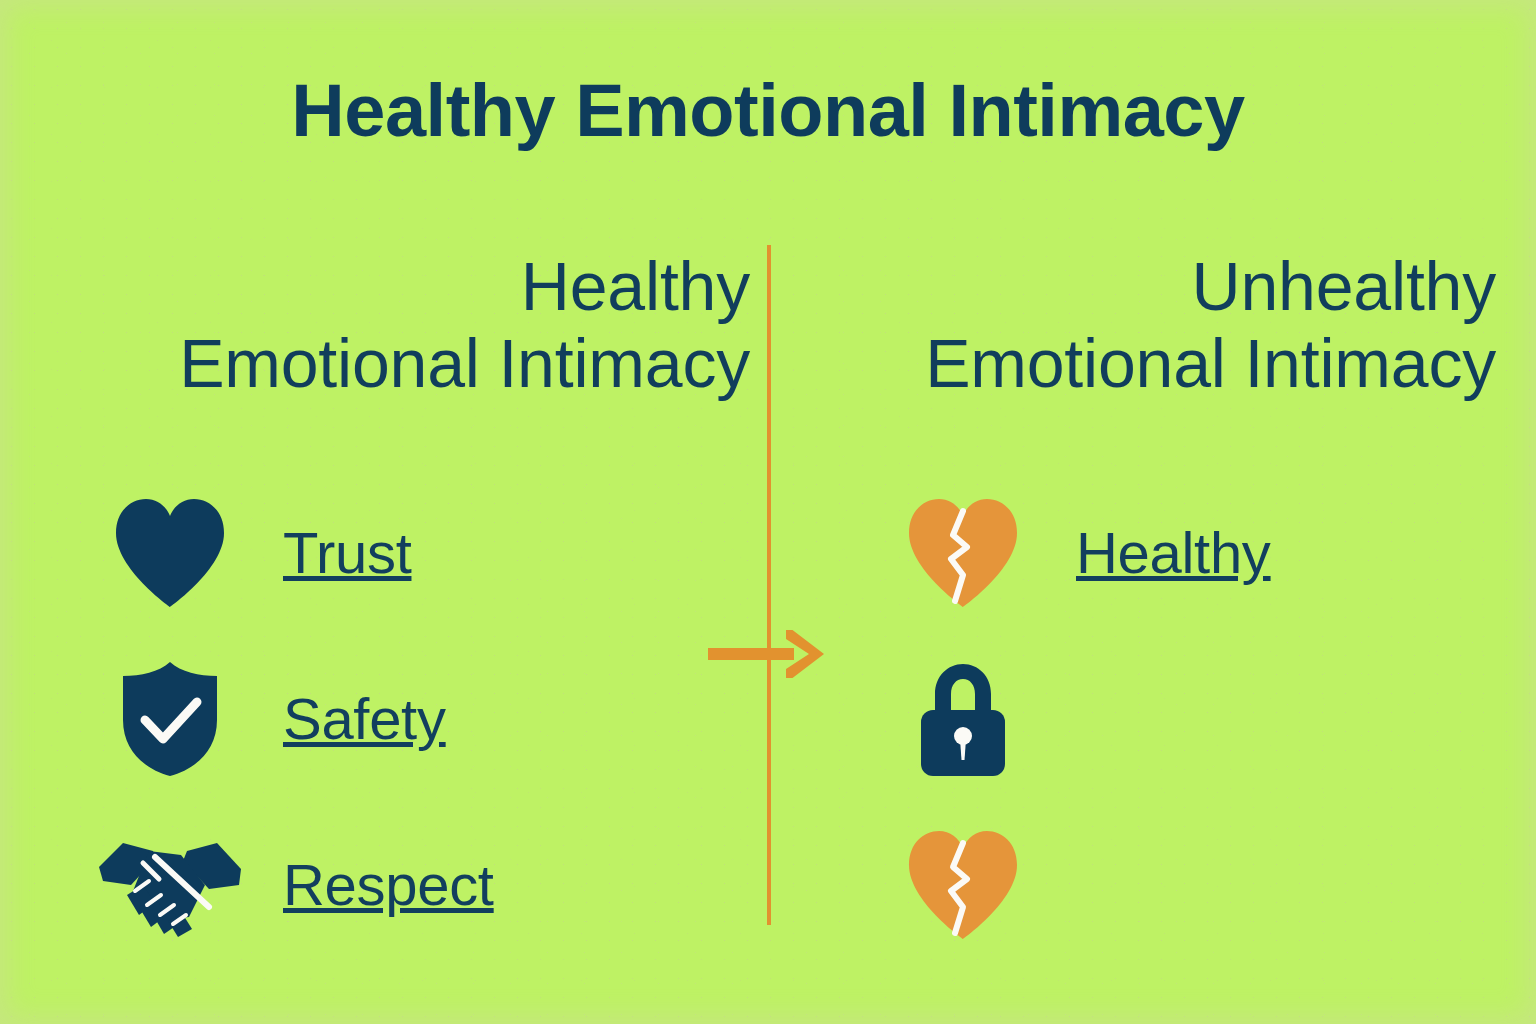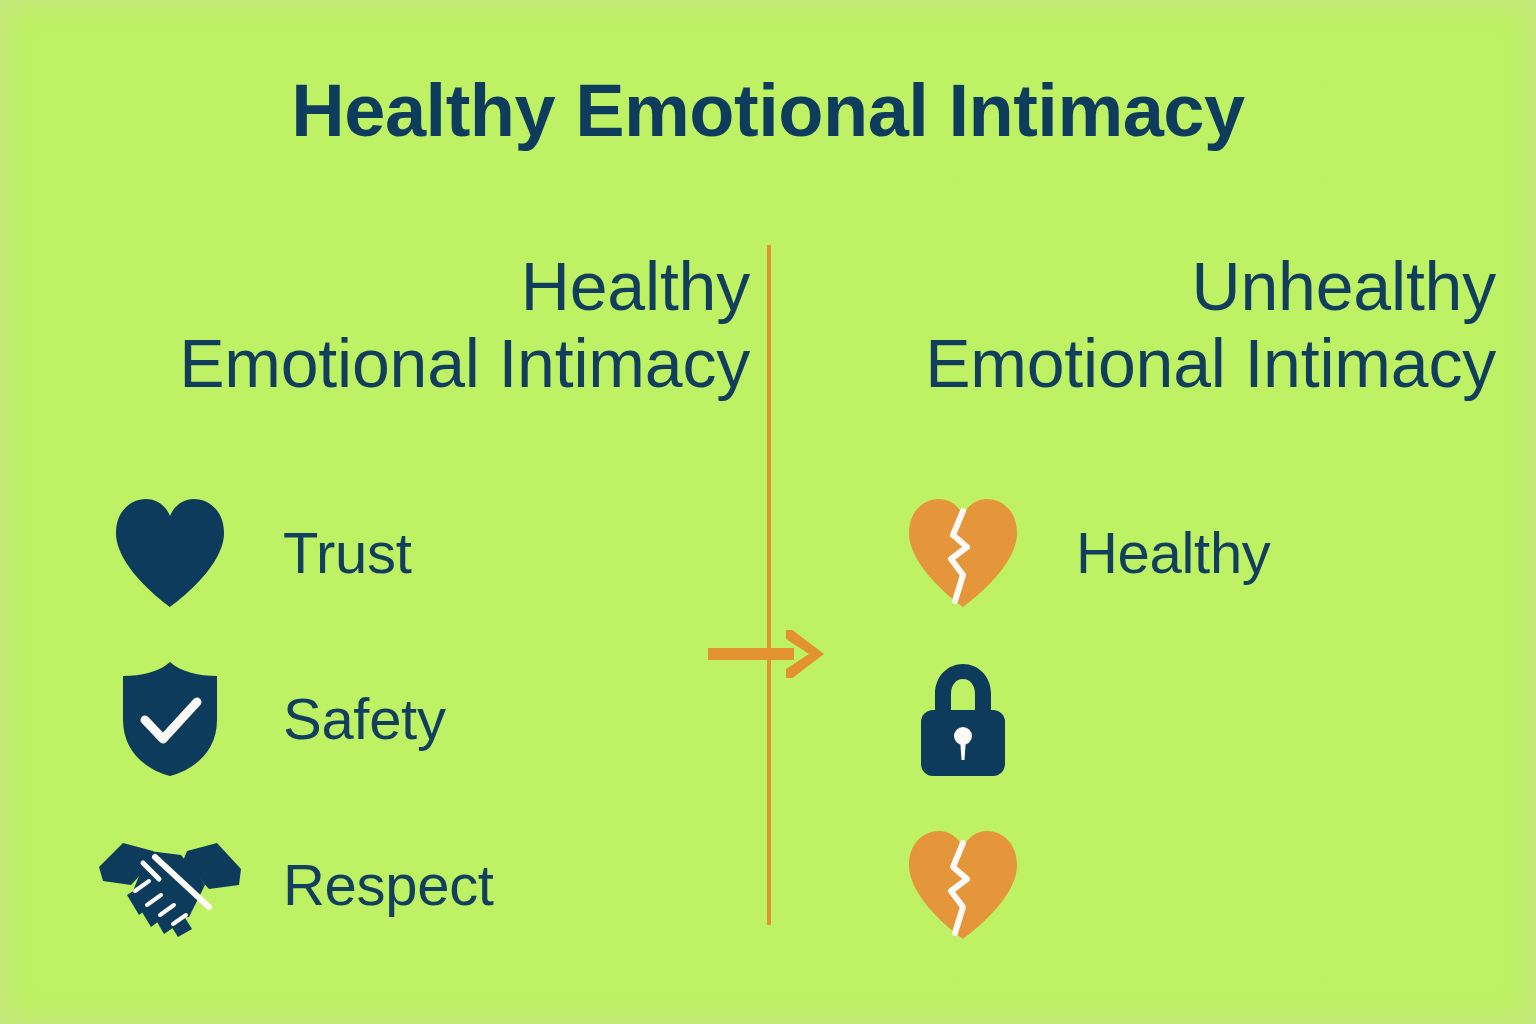--- a/index.html
+++ b/index.html
@@ -114,20 +114,21 @@
   #col-right .icon-cell { margin-left: 78px; }
 
   .row-label {
     color: #123f5e;
     font-size: 58px;
     font-weight: 400;
     line-height: 1;
     letter-spacing: -0.3px;
     white-space: nowrap;
     margin-left: 18px;
+    text-decoration: underline;
   }
 
   svg { display: block; }
 </style>
 </head>
 <body>
 
 <div id="canvas">
 
   <div id="noise"></div>

